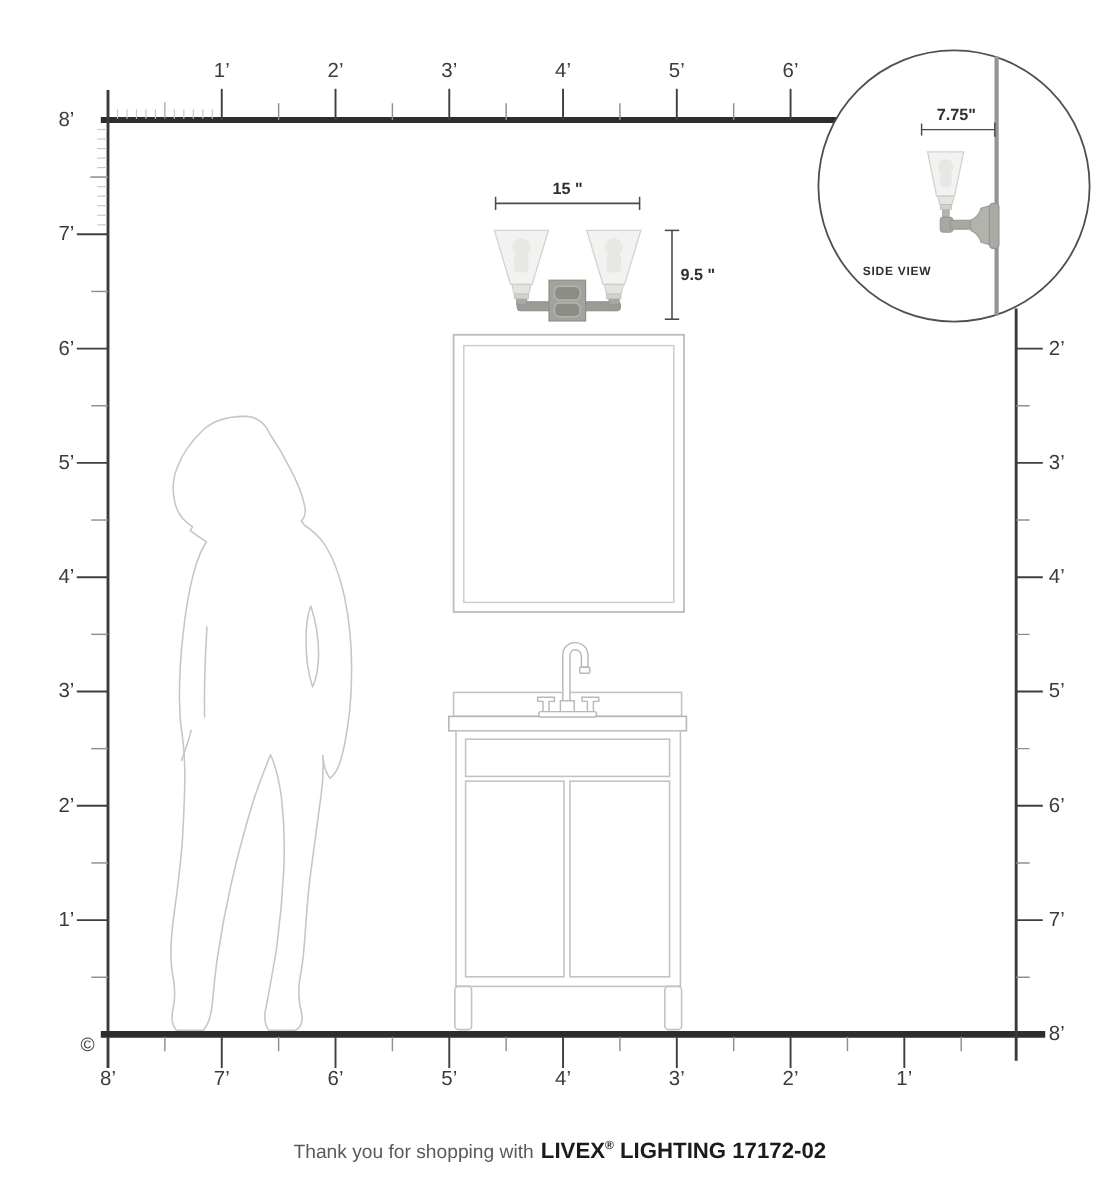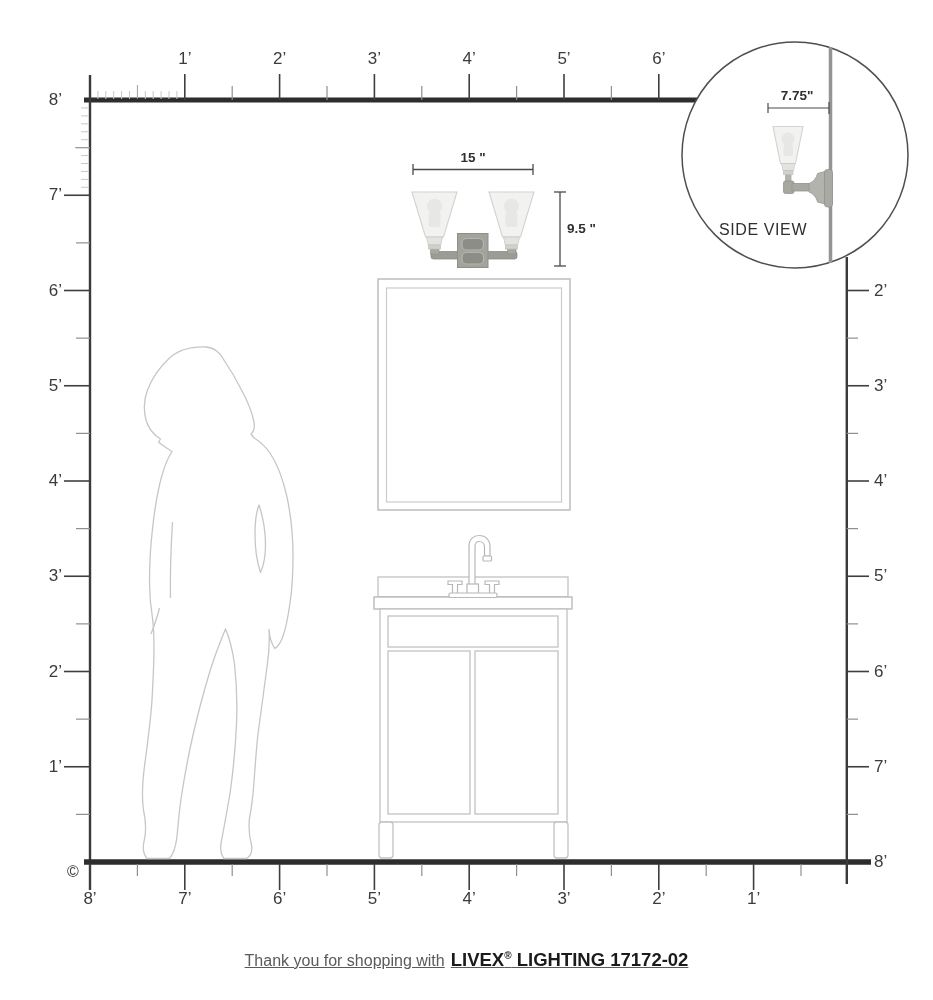--- a/index.html
+++ b/index.html
@@ -2,25 +2,25 @@
 <html><head>
 <meta charset="utf-8">
 <style>
   html,body{margin:0;padding:0;background:#ffffff;}
   #canvas{position:relative;width:933px;height:1000px;background:#fff;overflow:hidden;
           font-family:"Liberation Sans","DejaVu Sans",sans-serif;}
   #scene{position:absolute;left:0;top:0;}
   #labels{position:absolute;left:0;top:0;width:933px;height:1000px;pointer-events:none;}
   .rl{position:absolute;font-size:17px;color:#3b3b3b;line-height:22px;}
   .dim{position:absolute;font-size:13.5px;font-weight:600;color:#2f2f2f;line-height:16px;}
-  .sideview-label{position:absolute;left:719px;top:221px;font-size:16px;color:#2f2f2f;
-                  letter-spacing:0.6px;font-weight:400;}
+  .sideview-label{position:absolute;left:719px;top:221px;font-size:10px;color:#2f2f2f;
+                  letter-spacing:0.6px;font-weight:700;}
   .copyright{position:absolute;left:67px;top:863px;font-size:16px;color:#3b3b3b;}
   .footer{position:absolute;left:0;top:944px;width:933px;text-align:center;color:#5a5a5a;
-          font-size:16px;line-height:24px;text-decoration:underline;}
+          font-size:16px;line-height:24px;}
   .footer .brand-part{font-weight:bold;color:#1b1b1b;font-size:18.5px;margin-left:6px;}
   .footer sup{font-size:10px;}
 </style>
 </head>
 <body>
 
 <div id="canvas">
 
   <svg id="scene" width="933" height="1000" viewBox="0 0 933 1000">
 

